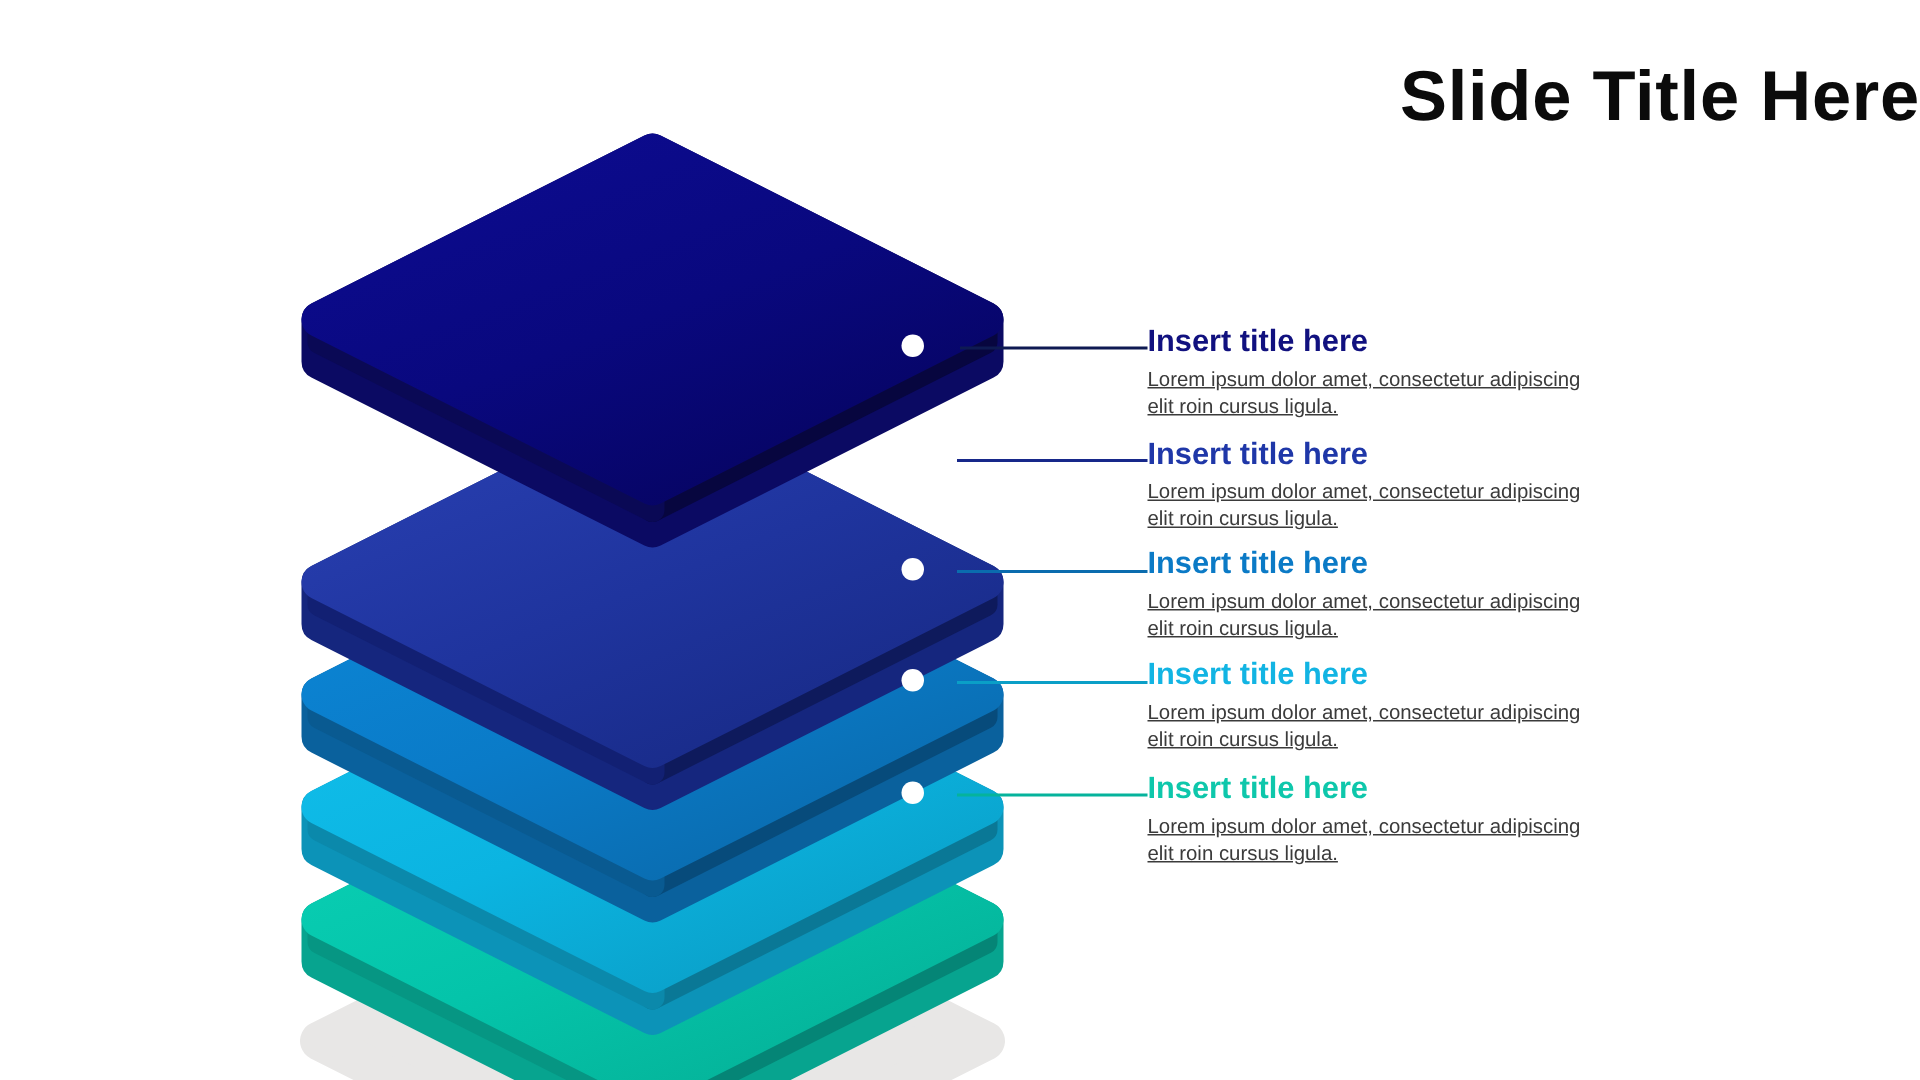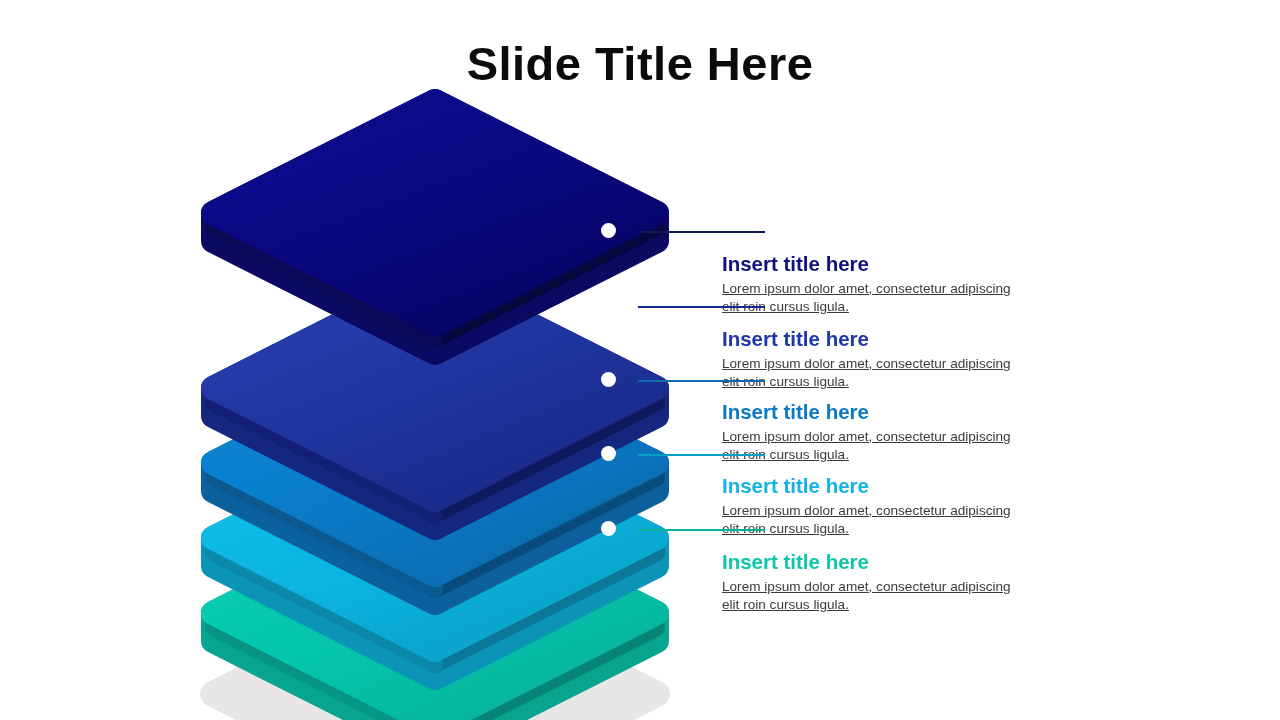--- a/index.html
+++ b/index.html
@@ -9,21 +9,21 @@
     font-family:"Liberation Sans", sans-serif;
     overflow:hidden;
     position:relative;
   }
   #slide{position:absolute;inset:0;width:1280px;height:720px;}
 
   
   #slide-title{
     position:absolute;
     left:0;right:0;top:38px;
-    text-align:center;
+    text-align:right;
     font-size:47px;
     font-weight:bold;
     color:#0b0b0b;
     letter-spacing:.5px;
     line-height:1.1;
     white-space:nowrap;
   }
 
   
   #stack{
@@ -45,23 +45,22 @@
   
   .leader{
     position:absolute;
     height:1.6px;
     z-index:5;
   }
 
   
   .info{
     position:absolute;
-    left:722px;
+    left:765px;
     width:290px;
-    margin-top:36px;
   }
   .info-title{
     font-size:20.5px;
     font-weight:bold;
     line-height:1.15;
     margin:0 0 4px 0;
     white-space:nowrap;
   }
   .info-body{
     font-size:13.6px;

